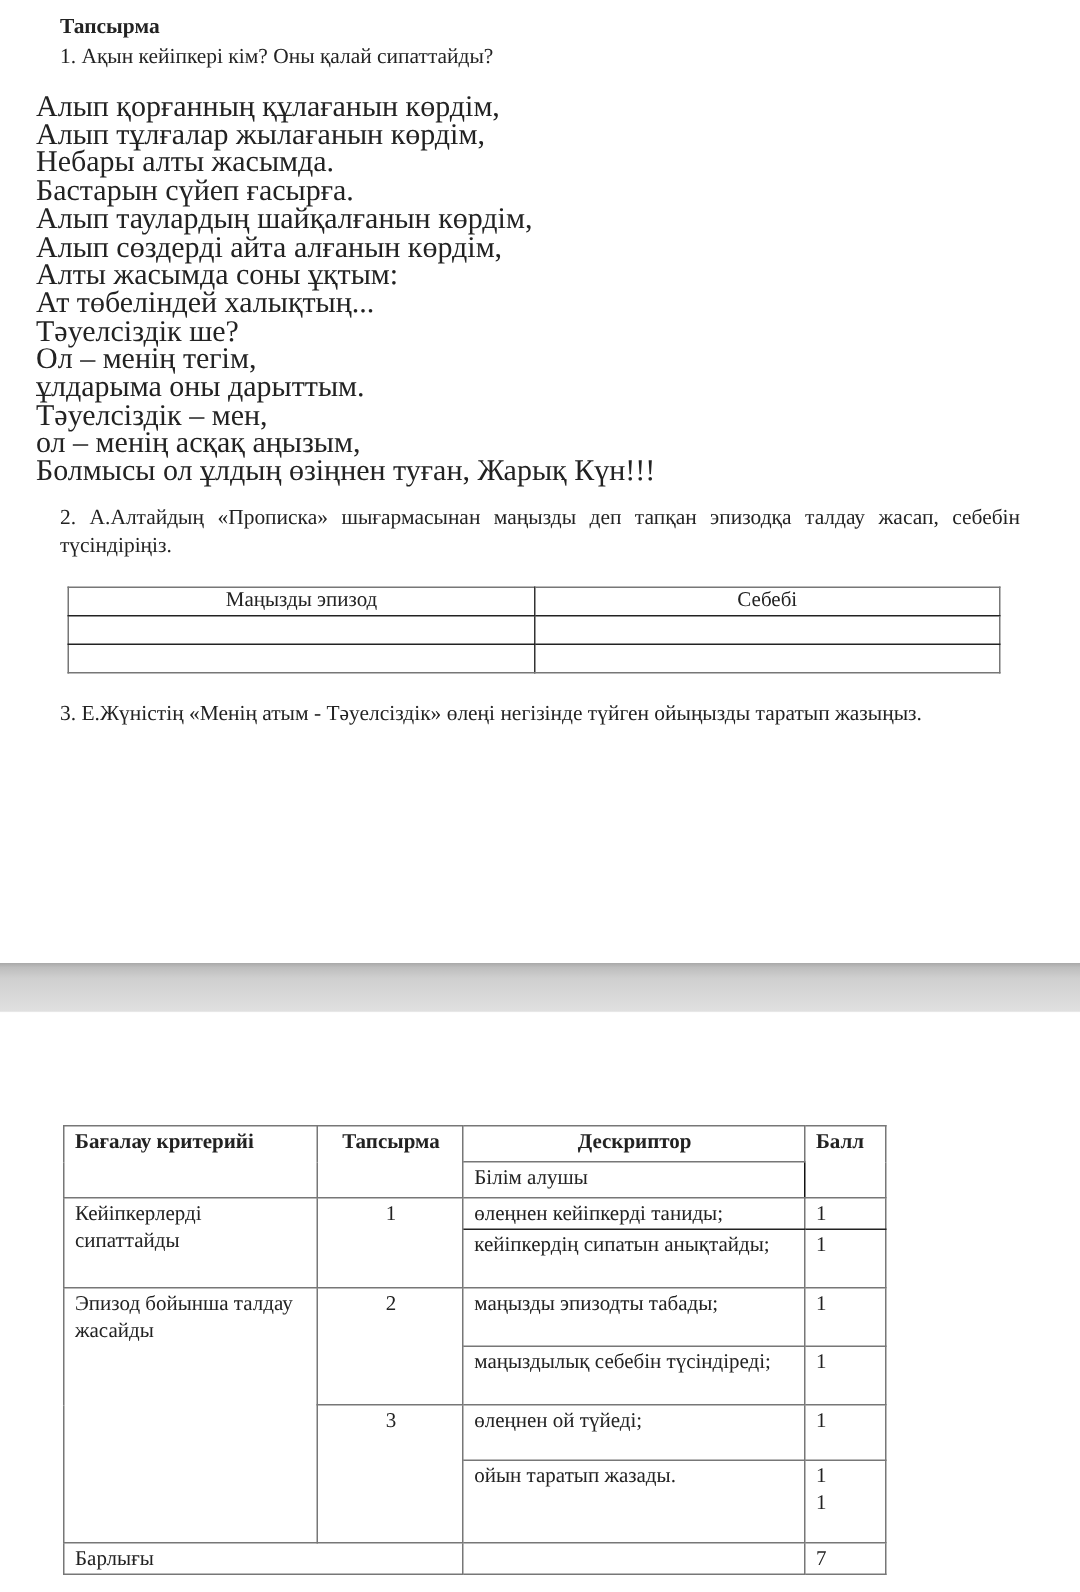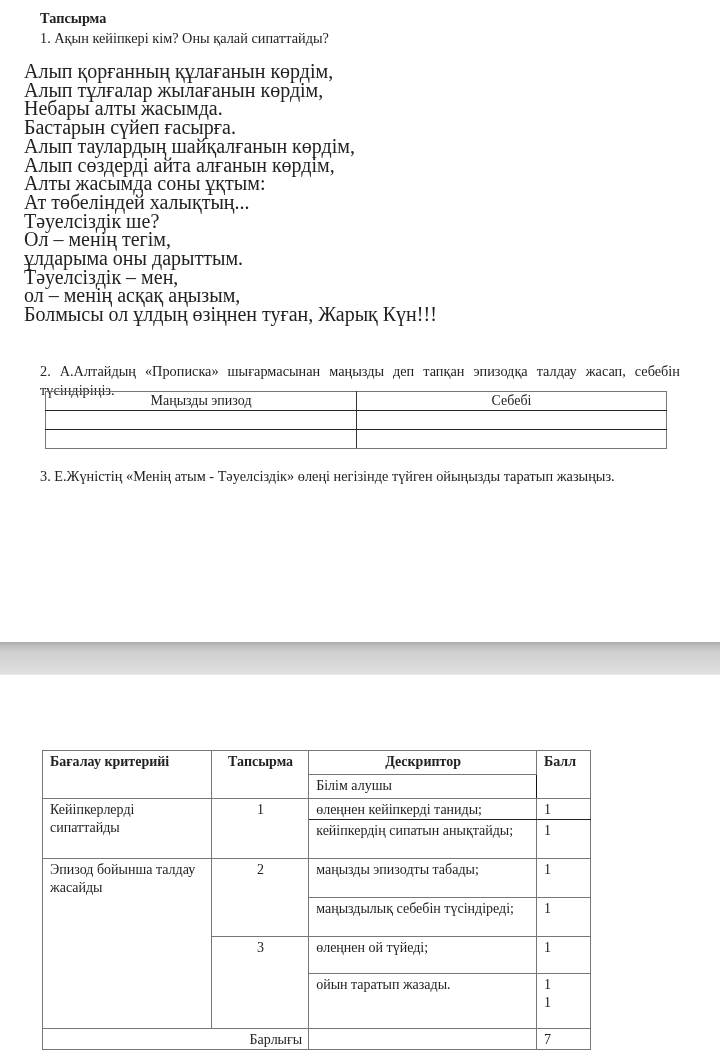--- a/index.html
+++ b/index.html
@@ -14,21 +14,21 @@
       position: absolute; left: 0; top: 642px; width: 720px; height: 33px;
       background: linear-gradient(#a9a9a9 0px, #bdbdbd 3px, #cfcfcf 10px, #e0e0e0 32px, #f5f5f5 33px);
     }
     .page2 { top: 675px; height: 386px; }
 
     .t { position: absolute; left: 40px; font-size: 14.3px; line-height: 19px; white-space: nowrap; }
     .title { top: 9px; font-weight: bold; }
     .q1 { top: 29px; text-align: center; }
     .poem { position: absolute; left: 24px; top: 62px; font-size: 20px; line-height: 18.7px; }
     .poem div { white-space: nowrap; }
-    .q2 { position: absolute; left: 40px; top: 336px; width: 640px; font-size: 14.3px; line-height: 19px; text-align: justify; text-align-last: left; margin-top: 26px; }
+    .q2 { position: absolute; left: 40px; top: 336px; width: 640px; font-size: 14.3px; line-height: 19px; text-align: justify; text-align-last: left; }
     .q3 { position: absolute; left: 40px; top: 467px; width: 640px; font-size: 14.3px; line-height: 19px; text-align: justify; }
 
     table { border-collapse: collapse; position: absolute; padding-left: 28px; }
     td { border: 1px solid #777; padding: 0 6px; vertical-align: top; font-size: 14px; line-height: 18px; }
 
     .tbl1 { left: 45px; top: 391px; width: 622px; }
     .tbl1 td { height: 18px; text-align: center; }
     .tbl1 td.c1 { border-right: 1px solid #333; width: 298px; }
     .tbl1 tr.r1 td { border-bottom: 1px solid #222; }
 
@@ -130,18 +130,18 @@
   </tr>
   <tr>
     <td class="colC" style="height:52px;">ойын таратып жазады.</td>
     <td class="colD">
       <div>1</div>
       <div>1</div>
     </td>
   </tr>
 
   <tr>
-    <td colspan="2" style="height:17px;text-align:right;">Барлығы</td>
+    <td colspan="2" style="height:17px;">Барлығы</td>
     <td class="colC"></td>
     <td class="colD">7</td>
   </tr>
 </tbody>
   </table>
 
 </body></html>

